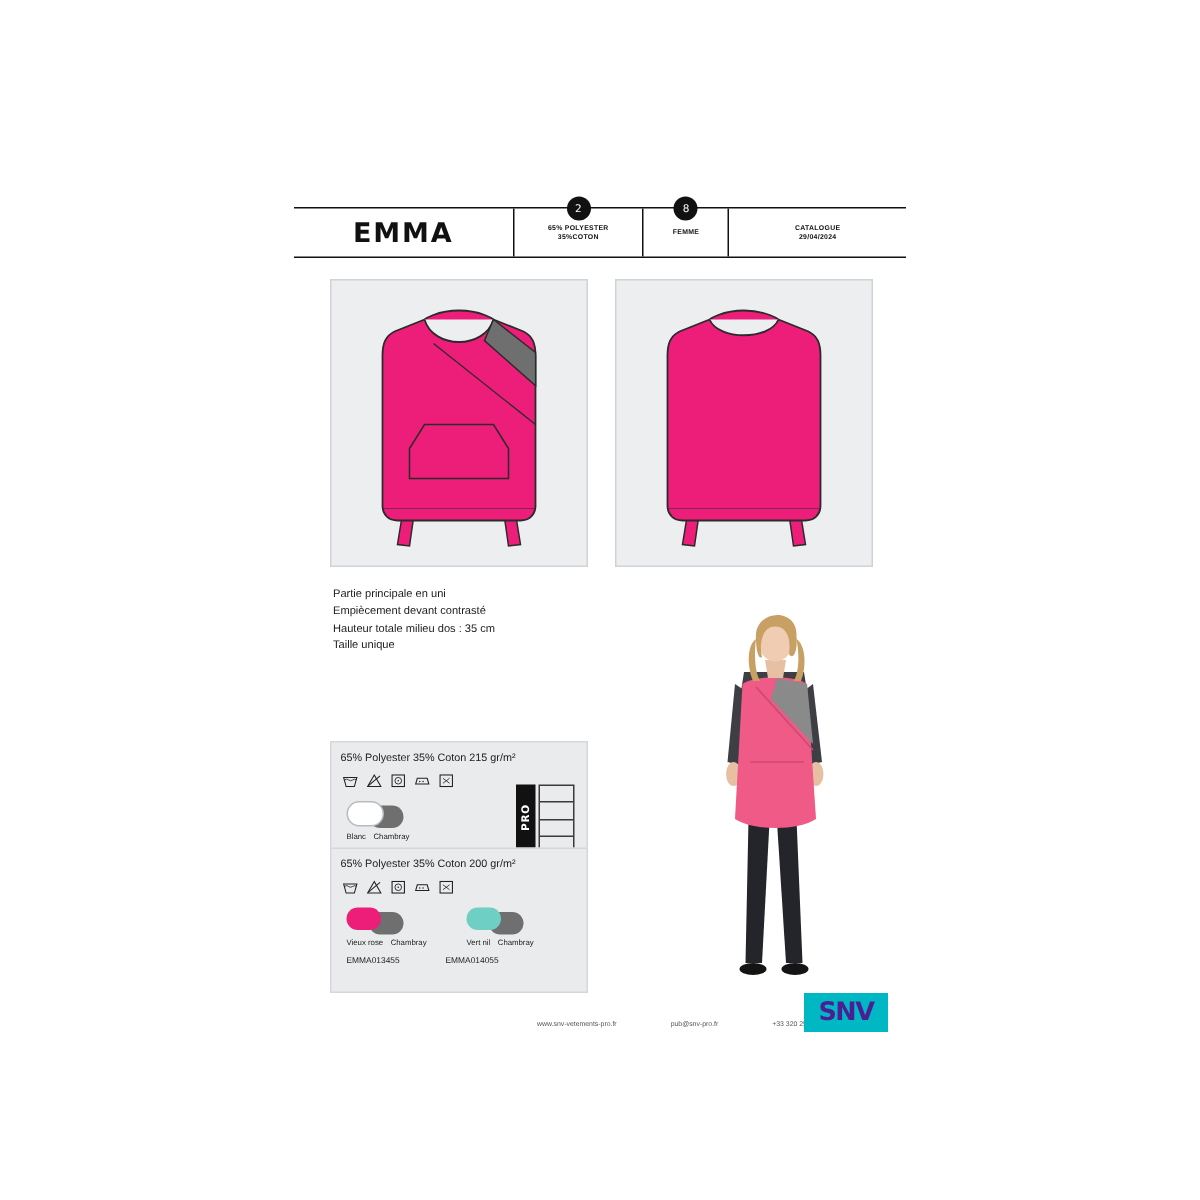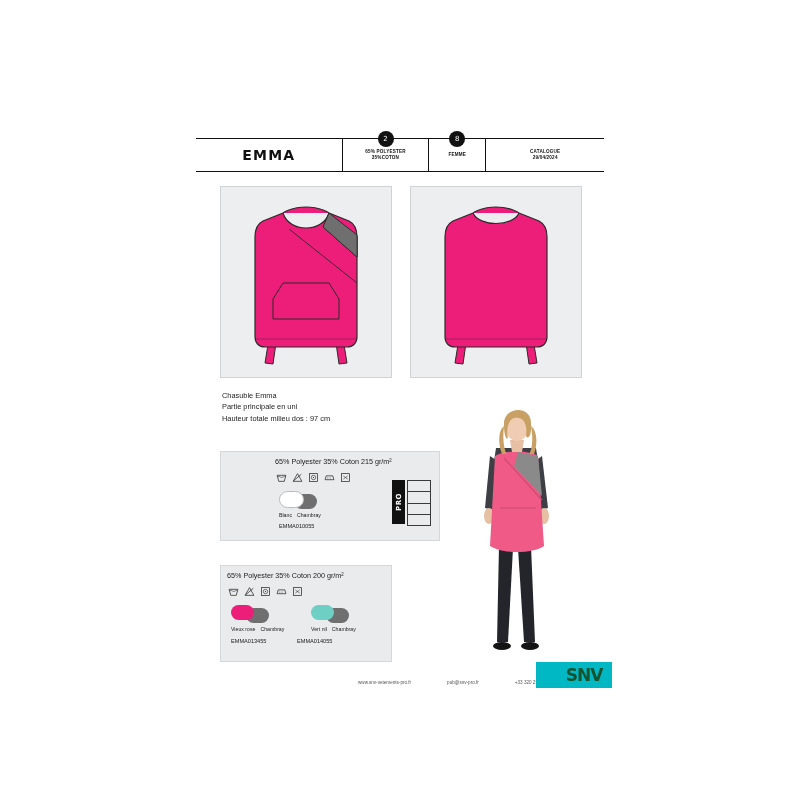--- a/index.html
+++ b/index.html
@@ -28,21 +28,21 @@
     border-top: 1px solid #111;
     border-bottom: 1px solid #111;
     display: flex;
     align-items: stretch;
   }
   .header-title {
     width: 146px;
     display: flex;
     align-items: center;
     justify-content: center;
-    font-size: 14px;
+    font-size: 18px;
     font-weight: bold;
     letter-spacing: 1.2px;
     color: #111;
     font-family: "DejaVu Sans", sans-serif;
   }
   .hsep {
     width: 1px;
     background: #111;
     margin: 0;
   }
@@ -102,21 +102,21 @@
     line-height: 11.3px;
     color: #1b1b1b;
   }
 
   
   .carebox {
     position: absolute;
     background: #e9ebed;
     border: 1px solid #d5d8da;
   }
-  .care1 { left: 220px; top: 451px; width: 170px; height: 88px; padding-left: 48px; }
+  .care1 { left: 220px; top: 494px; width: 170px; height: 88px; }
   .care2 { left: 220px; top: 565px; width: 170px; height: 95px; }
 
   .care-title {
     font-size: 7.2px;
     color: #1b1b1b;
     padding: 5px 0 3px 6px;
   }
   .icon-row {
     display: flex;
     gap: 5px;
@@ -223,29 +223,28 @@
     display: flex;
     gap: 36px;
   }
   .logo {
     position: absolute;
     left: 536px;
     top: 662px;
     width: 56px;
     height: 26px;
     background: #00b8c4;
-    color: #14532d;
+    color: #4c1d95;
     display: flex;
     align-items: center;
     justify-content: center;
     font-size: 17px;
     font-weight: bold;
     letter-spacing: -1px;
     font-family: "DejaVu Sans", sans-serif;
-    padding-left: 20px;
   }
 </style>
 </head>
 <body>
 
 <div class="page">
 
   <div class="header">
     <div class="header-title">EMMA</div>
     <div class="hsep"></div>
@@ -300,23 +299,24 @@
                L128 34 C134 37 136 42 136 50
                L136 150 C136 156 132 160 126 160
                L44 160 C38 160 34 156 34 150
                L34 50 C34 42 36 37 42 34 Z" fill="#ec1e79" stroke="#2b2b2b" stroke-width="1.2"></path>
       <path d="M62 26 C68 40 102 40 108 26" fill="#eceef0" stroke="#2b2b2b" stroke-width="1.2"></path>
       <path d="M34 152 L136 152" fill="none" stroke="#2b2b2b" stroke-width="0.6" opacity="0.6"></path>
     </svg>
   </div>
 
   <div class="desc">
-    <div>Chasuble Emma</div>
     <div>Partie principale en uni</div>
-    <div>Hauteur totale milieu dos : 97 cm</div>
+    <div>Empiècement devant contrasté</div>
+    <div>Hauteur totale milieu dos : 35 cm</div>
+    <div>Taille unique</div>
   </div>
 
   <div class="carebox care1">
     <div class="care-title">65% Polyester 35% Coton 215 gr/m²</div>
     <div class="icon-row">
       <svg class="ci" viewBox="0 0 20 20">
         <path d="M2 6 L18 6 L15 17 L5 17 Z" fill="none" stroke="#222" stroke-width="1.3"></path>
         <path d="M3 9 q3 -2 5 0 t5 0 t4 0" fill="none" stroke="#222" stroke-width="1"></path>
       </svg>
       <svg class="ci" viewBox="0 0 20 20">

